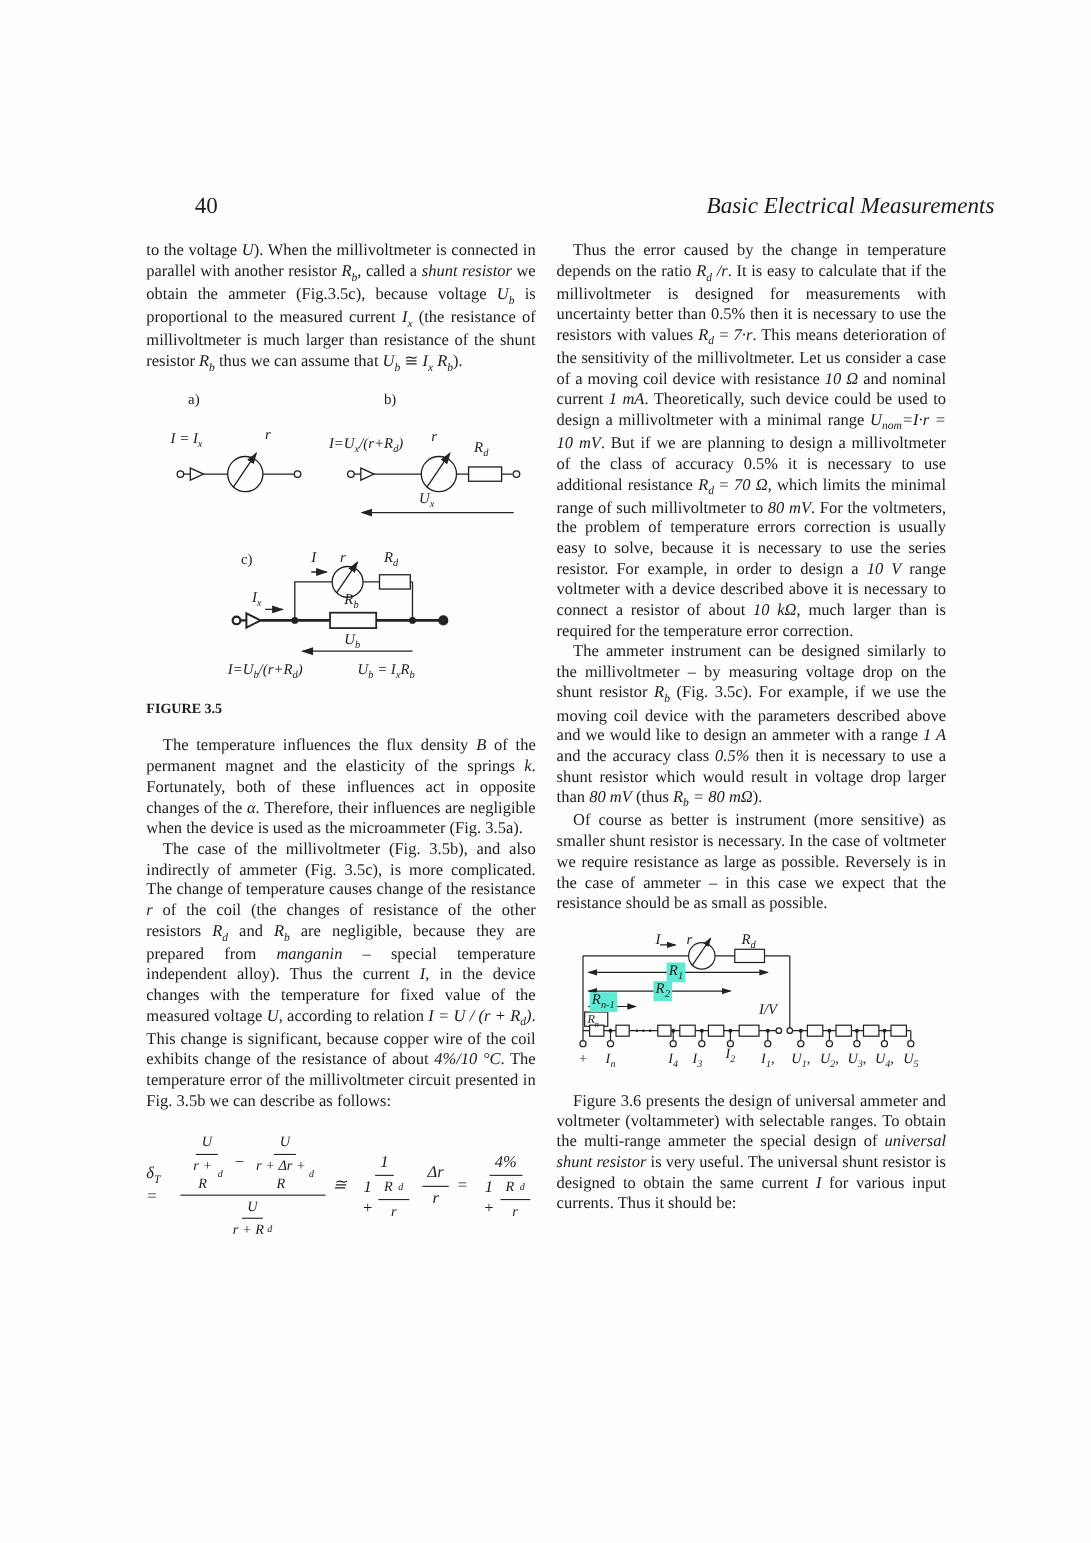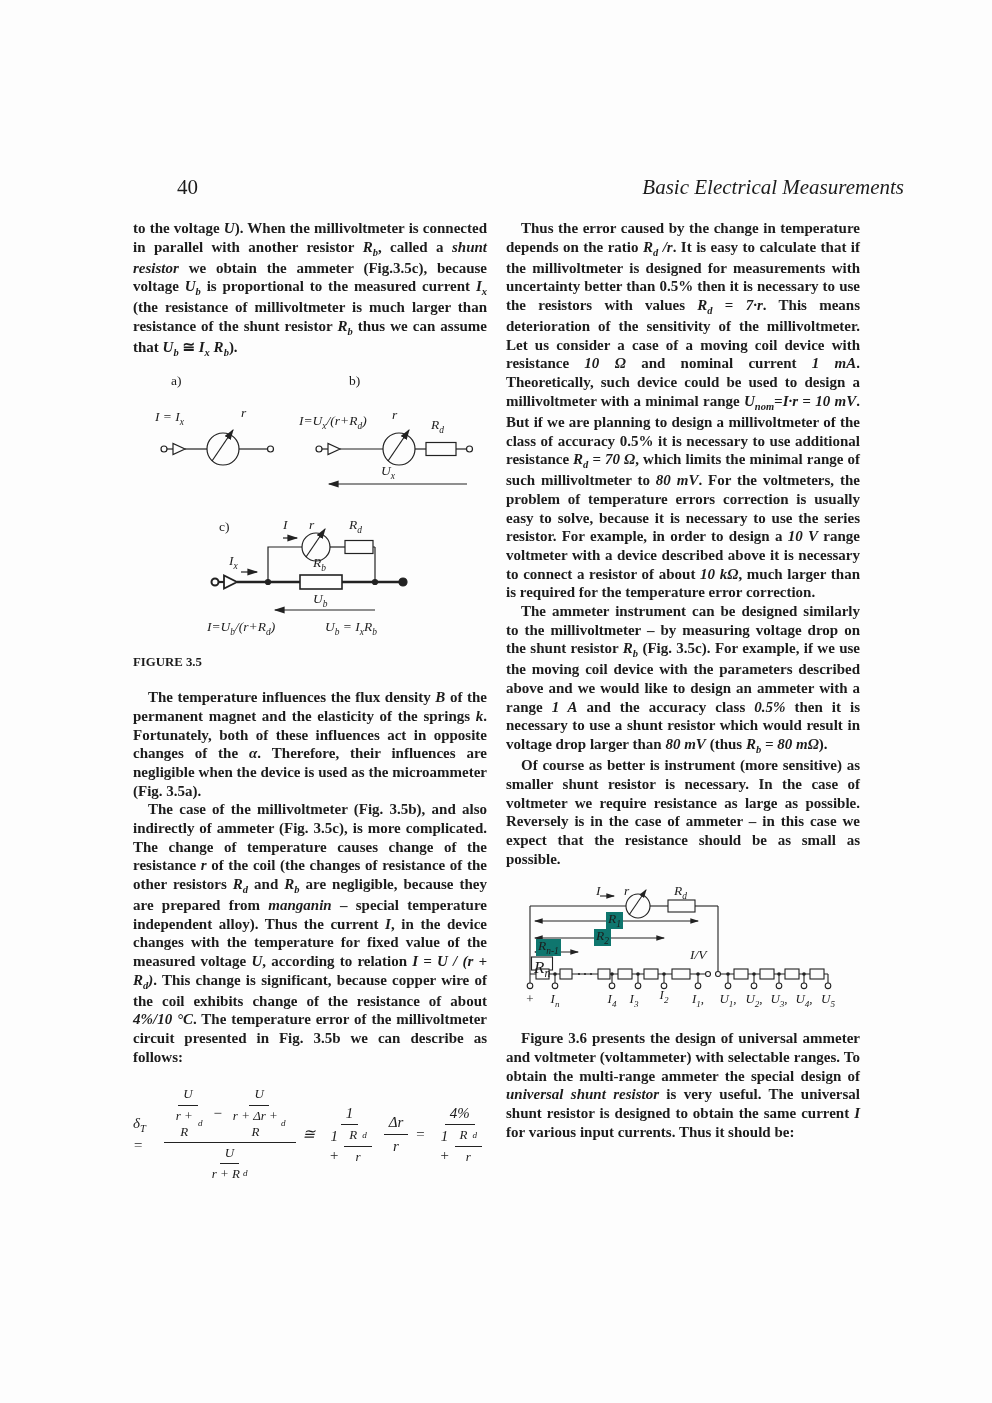--- a/index.html
+++ b/index.html
@@ -3,29 +3,29 @@
 <meta charset="utf-8">
 <style>
   html,body{margin:0;padding:0;background:#ffffff;}
   .page{position:relative;width:992px;height:1403px;background:#fdfdfd;
         font-family:"Liberation Serif",serif;color:#1c1c1c;overflow:hidden;}
   .header{position:absolute;top:175px;left:133px;width:727px;display:flex;
           justify-content:space-between;font-size:21px;margin-left:44px;}
   .header .title{font-style:italic;}
   .columns{position:absolute;top:219px;left:133px;width:727px;display:flex;gap:19px;align-items:flex-start;}
   .col{width:354px;font-size:15px;line-height:1.245;text-align:justify;}
-  .col p{margin:0;font-weight:bold;}
+  .col p{margin:0;}
   p.ind{text-indent:15px;}
   p.mt{margin-top:17px;}
   .figure{position:relative;}
   .fig35{margin-top:13px;height:272px;}
   .fig36{margin-top:16px;height:128px;}
   .fl{position:absolute;font-size:13.5px;line-height:1;white-space:nowrap;}
   .term{transform:translateX(-50%);font-size:13px;}
-  .bg{background:#0f766e;padding:0 2px;}
+  .bg{background:#5eead4;padding:0 2px;}
   .caption{margin-top:10px;font-size:12.8px;line-height:1.32;text-align:left;}
   .cap-label{font-weight:bold;font-family:Liberation Serif, serif;}
   .equation{display:flex;align-items:center;font-style:italic;font-size:15px;margin-top:20px;gap:7px;}
   .frac{display:inline-flex;flex-direction:column;align-items:center;text-align:center;}
   .frac .num{display:flex;align-items:center;justify-content:center;gap:5px;
              border-bottom:1.2px solid #222;padding:0 5px 2px;}
   .frac .den{display:flex;align-items:center;justify-content:center;gap:3px;padding:2px 5px 0;}
   .sm{font-size:13px;}
   .eq-number{text-align:right;font-size:15px;margin-top:4px;}
   sub{font-size:70%;}
@@ -260,21 +260,21 @@
             <line x1="322" y1="90" x2="322" y2="99"></line>
               <circle cx="322" cy="101.8" r="2.8" fill="#fdfdfd"></circle>
           </g>
         </svg>
         <span class="fl" style="left:90px;top:0"><i>I</i></span>
         <span class="fl" style="left:118px;top:0"><i>r</i></span>
         <span class="fl" style="left:168px;top:0"><i>R<sub>d</sub></i></span>
         <span class="fl bg" style="left:100px;top:28px"><i>R<sub>1</sub></i></span>
         <span class="fl bg" style="left:88px;top:45px"><i>R<sub>2</sub></i></span>
         <span class="fl bg" style="left:30px;top:55px"><i>R<sub>n-1</sub></i></span>
-        <span class="fl" style="left:28px;top:75px;font-size:17px"><i>R<sub>n</sub></i></span>
+        <span class="fl" style="left:28px;top:75px;font-size:11px"><i>R<sub>n</sub></i></span>
         <span class="fl" style="left:184px;top:64px"><i>I/V</i></span>
         <span class="fl term" style="left:24px;top:108px">+</span>
         <span class="fl term" style="left:49px;top:108px"><i>I<sub>n</sub></i></span>
         <span class="fl term" style="left:106px;top:108px"><i>I<sub>4</sub></i></span>
         <span class="fl term" style="left:128px;top:108px"><i>I<sub>3</sub></i></span>
         <span class="fl term" style="left:158px;top:104px"><i>I<sub>2</sub></i></span>
         <span class="fl term" style="left:192px;top:108px"><i>I<sub>1</sub></i>,</span>
         <span class="fl term" style="left:222px;top:108px"><i>U<sub>1</sub></i>,</span>
         <span class="fl term" style="left:248px;top:108px"><i>U<sub>2</sub></i>,</span>
         <span class="fl term" style="left:273px;top:108px"><i>U<sub>3</sub></i>,</span>

